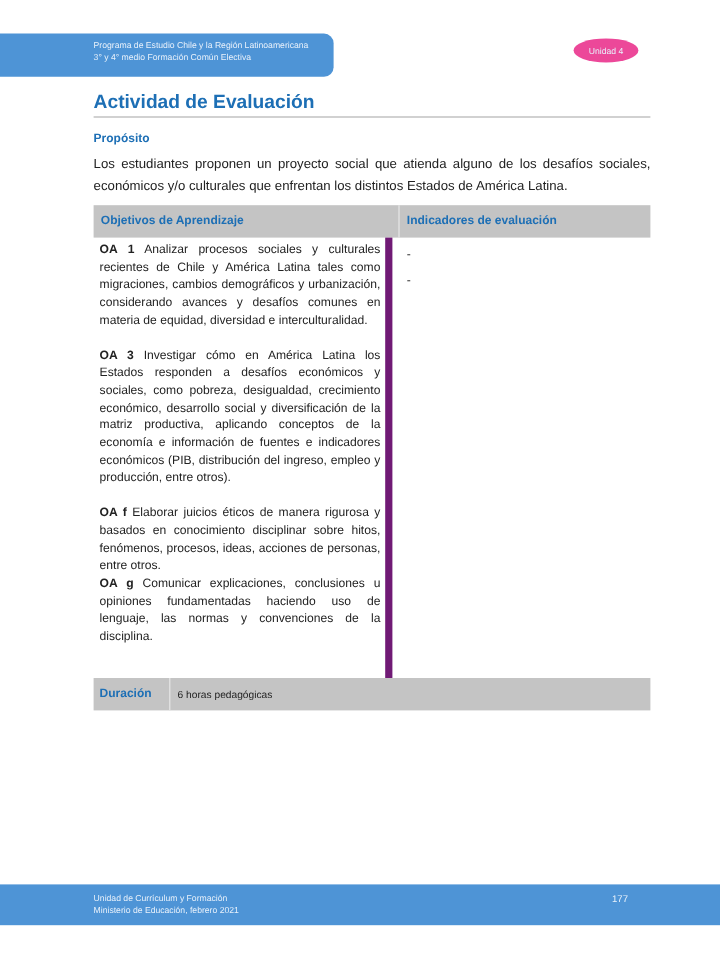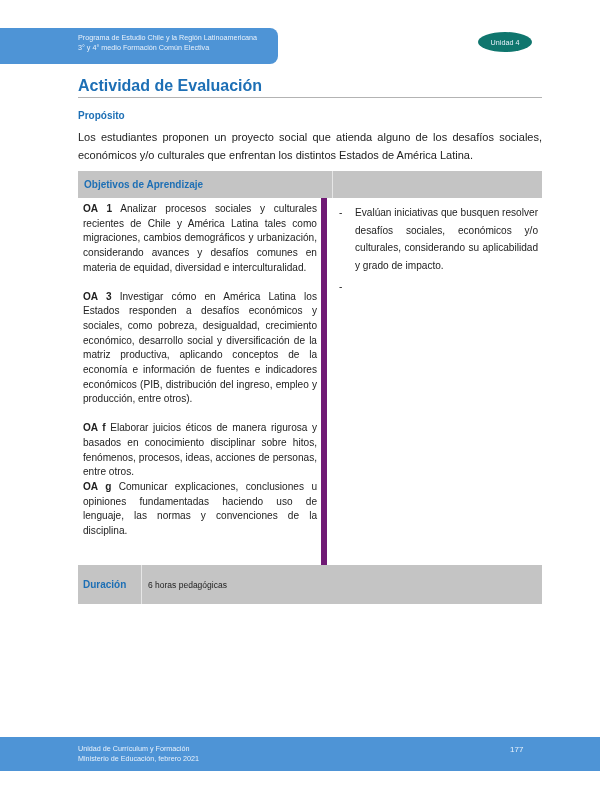--- a/index.html
+++ b/index.html
@@ -1,38 +1,38 @@
 <!DOCTYPE html>
 <html><head>
   <meta charset="utf-8">
   <style>
     html, body { margin:0; padding:0; }
     body { width:600px; height:800px; background:#ffffff; position:relative; overflow:hidden; font-family:"Liberation Sans", sans-serif; color:#222; }
     .hdr-bar { position:absolute; left:0; top:28px; width:278px; height:36px; background:#4e94d6; border-radius:0 8px 8px 0; }
     .hdr-text { position:absolute; left:78px; top:33px; font-size:7.2px; line-height:10px; color:#e8f1fb; }
-    .unit-pill { position:absolute; left:478px; top:32px; width:54px; height:20px; background:#0f766e; border-radius:50%; color:#e8f1fb; font-size:7.2px; display:flex; align-items:center; justify-content:center; }
+    .unit-pill { position:absolute; left:478px; top:32px; width:54px; height:20px; background:#ec4899; border-radius:50%; color:#e8f1fb; font-size:7.2px; display:flex; align-items:center; justify-content:center; }
     .title { position:absolute; left:78px; top:77px; font-size:16px; font-weight:bold; color:#1d6fb5; }
     .title-rule { position:absolute; left:78px; top:97px; width:464px; height:1px; background:#b3b3b3; }
     .purpose-lbl { position:absolute; left:78px; top:110px; font-size:10px; font-weight:bold; color:#1d6fb5; }
     .purpose-txt { position:absolute; left:78px; top:128px; width:464px; font-size:11px; line-height:18px; text-align:justify; color:#222; }
     .tbl { position:absolute; left:78px; top:171px; width:464px; }
     .th-row { display:flex; height:27px; background:#c4c4c4; }
     .th { font-size:10px; font-weight:bold; color:#1d6fb5; display:flex; align-items:center; padding-left:6px; box-sizing:border-box; }
     .th.left { width:255px; border-right:1px solid #e6e6e6; }
     .th.right { flex:1; }
     .body-row { display:flex; }
     .col-left { width:249px; box-sizing:border-box; padding:4px 4px 0 5px; border-right:6px solid #701a75; height:383px; }
     .col-right { flex:1; padding:6px 4px 0 6px; box-sizing:border-box; }
     .oa { font-size:10.1px; line-height:14.7px; text-align:justify; margin:0; }
     .oa b { font-weight:bold; }
     .gap { height:14px; }
     .ind { display:flex; font-size:10.1px; line-height:17.5px; margin-bottom:4px; }
     .ind .dash { width:22px; flex:none; padding-left:6px; box-sizing:border-box; }
     .ind .t { flex:1; text-align:justify; }
-    .dur-row { position:absolute; left:78px; top:565px; width:464px; height:39px; background:#c4c4c4; display:flex; }
+    .dur-row { position:absolute; left:78px; top:565px; width:464px; height:27px; background:#c4c4c4; display:flex; }
     .dur-lbl { width:64px; border-right:1px solid #e6e6e6; font-size:10px; font-weight:bold; color:#1d6fb5; display:flex; align-items:center; padding-left:5px; box-sizing:border-box; }
     .dur-val { font-size:8.5px; display:flex; align-items:center; padding-left:6px; color:#222; }
     .ftr { position:absolute; left:0; top:737px; width:600px; height:34px; background:#4e94d6; }
     .ftr-text { position:absolute; left:78px; top:744px; font-size:7.2px; line-height:10px; color:#e8f1fb; }
     .ftr-page { position:absolute; left:510px; top:745px; font-size:8px; color:#e8f1fb; }
   </style>
 </head>
 <body>
 
 <div class="hdr-bar"></div>
@@ -44,34 +44,34 @@
 
 <div class="title">Actividad de Evaluación</div>
 <div class="title-rule"></div>
 
 <div class="purpose-lbl">Propósito</div>
 <div class="purpose-txt">Los estudiantes proponen un proyecto social que atienda alguno de los desafíos sociales, económicos y/o culturales que enfrentan los distintos Estados de América Latina.</div>
 
 <div class="tbl">
   <div class="th-row">
     <div class="th left">Objetivos de Aprendizaje</div>
+    <div class="th right">Indicadores de evaluación</div>
   </div>
   <div class="body-row">
     <div class="col-left">
       <p class="oa"><b>OA 1</b><span> Analizar procesos sociales y culturales recientes de Chile y América Latina tales como migraciones, cambios demográficos y urbanización, considerando avances y desafíos comunes en materia de equidad, diversidad e interculturalidad.</span></p>
       <div class="gap"></div>
       <p class="oa"><b>OA 3</b><span> Investigar cómo en América Latina los Estados responden a desafíos económicos y sociales, como pobreza, desigualdad, crecimiento económico, desarrollo social y diversificación de la matriz productiva, aplicando conceptos de la economía e información de fuentes e indicadores económicos (PIB, distribución del ingreso, empleo y producción, entre otros).</span></p>
       <div class="gap"></div>
       <p class="oa"><b>OA f</b><span> Elaborar juicios éticos de manera rigurosa y basados en conocimiento disciplinar sobre hitos, fenómenos, procesos, ideas, acciones de personas, entre otros.</span></p>
       <p class="oa"><b>OA g</b><span> Comunicar explicaciones, conclusiones u opiniones fundamentadas haciendo uso de lenguaje, las normas y convenciones de la disciplina.</span></p>
     </div>
     <div class="col-right">
       <div class="ind">
         <span class="dash">-</span>
-        <span class="t">Evalúan iniciativas que busquen resolver desafíos sociales, económicos y/o culturales, considerando su aplicabilidad y grado de impacto.</span>
       </div>
       <div class="ind">
         <span class="dash">-</span>
       </div>
     </div>
   </div>
 </div>
 
 <div class="dur-row">
   <div class="dur-lbl">Duración</div>

